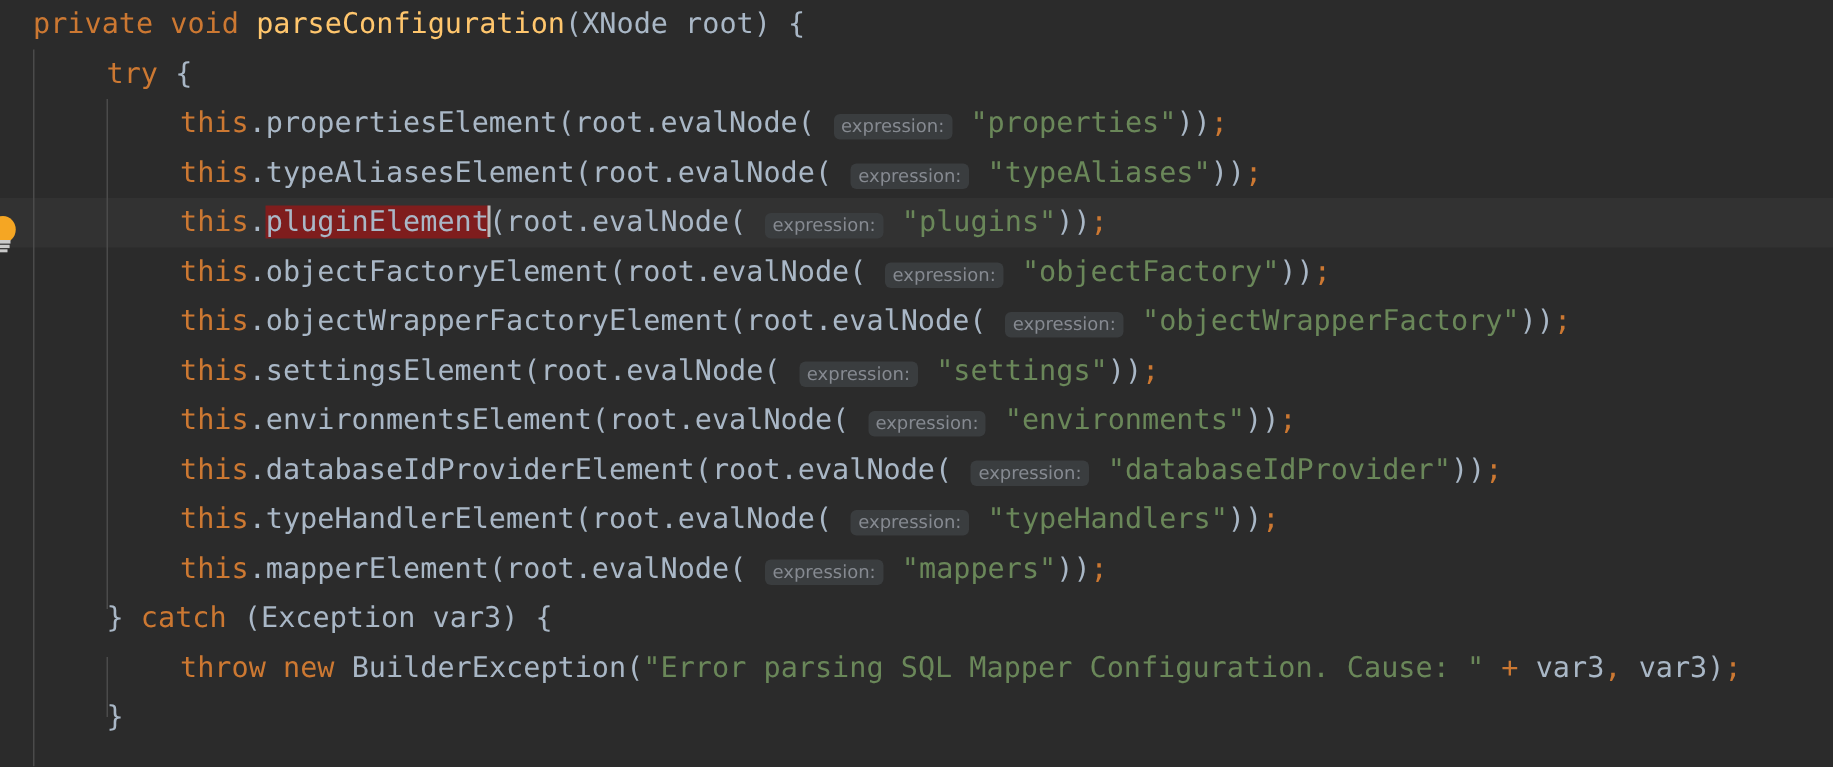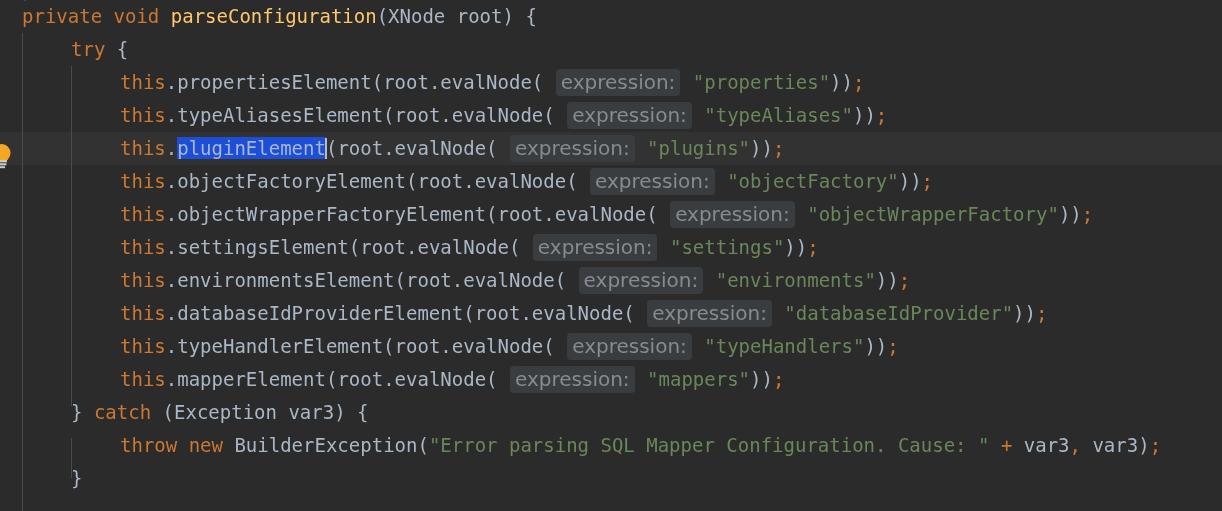--- a/index.html
+++ b/index.html
@@ -64,29 +64,29 @@
   .id   { color: #a9b7c6; }           
   .str  { color: #6a8759; }
   .semi { color: #cc7832; }
   .paren{ color: #a9b7c6; }
 
   
   .hint {
     color: #868a91;
     background: #3a3d3f;
     border-radius: 4px;
-    font-size: 20px;
+    font-size: 12px;
     padding: 1px 5px 2px 5px;
     margin: 0 1px;
     font-family: "DejaVu Sans", "Liberation Sans", sans-serif;
   }
 
   
   .sel {
-    background: #1d4ed8;
+    background: #7f1d1d;
     color: #a9b7c6;
   }
   .caret {
     display: inline-block;
     width: 2px;
     height: 21px;
     background: #bbbbbb;
     vertical-align: -4px;
     margin: 0 -1px;
   }

